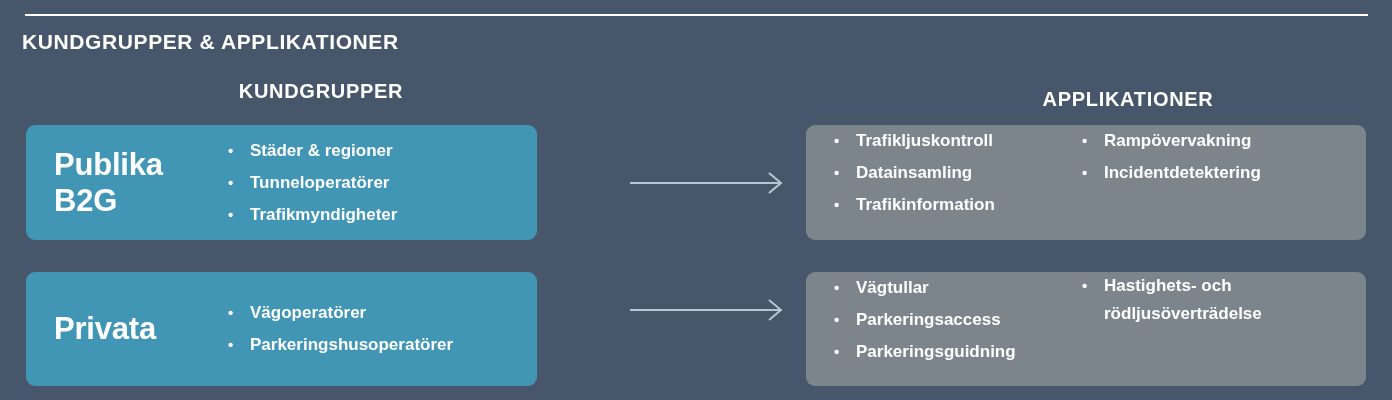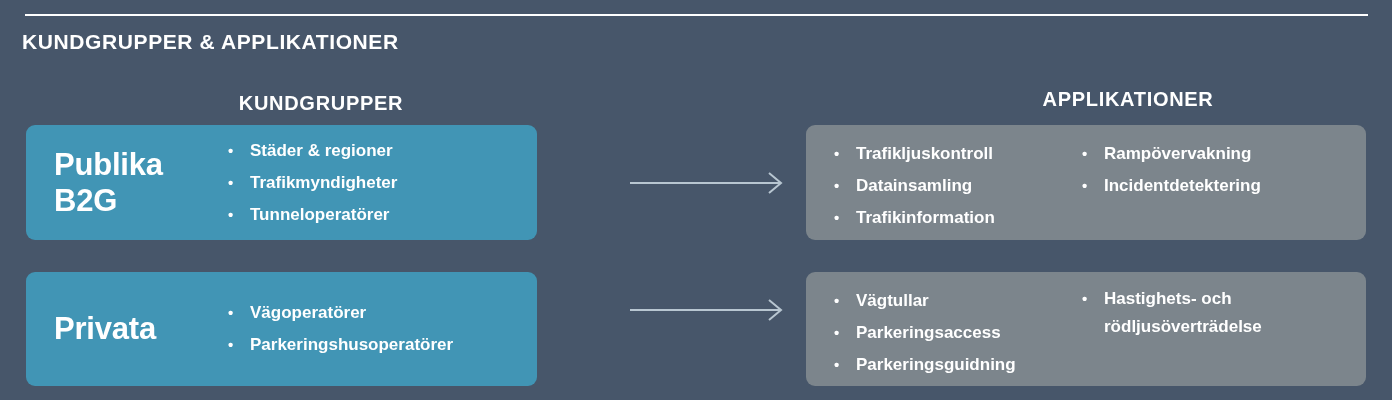--- a/index.html
+++ b/index.html
@@ -43,21 +43,21 @@
   
   .col-heading {
     position: absolute;
     font-size: 20px;
     font-weight: bold;
     letter-spacing: 0.7px;
     color: #ffffff;
     text-align: center;
     white-space: nowrap;
   }
-  .col-heading.left  { left: 26px;  top: 92px; width: 590px; }
+  .col-heading.left  { left: 26px;  top: 80px; width: 590px; }
   .col-heading.right { left: 848px; top: 88px; width: 560px; }
 
   
   .card {
     position: absolute;
     border-radius: 9px;
     box-sizing: border-box;
   }
   .card.blue { background: #4195b5; }
   .card.gray { background: #7c858c; }
@@ -110,21 +110,20 @@
     font-size: 15px;
     color: #ffffff;
   }
 
   
   .cols {
     display: flex;
     width: 100%;
     height: 100%;
     align-items: flex-start;
-    padding-top: 13px;
     padding-left: 26px;
     box-sizing: border-box;
   }
   .cols .col-a { flex: 0 0 248px; }
   .cols .col-b { flex: 1 1 auto; padding-right: 18px; }
   .cols ul.bullets li { line-height: 32px; }
   .cols ul.bullets li.wrap { line-height: 28px; }
 
   
   .arrow {
@@ -149,22 +148,22 @@
   <div class="col-heading right">APPLIKATIONER</div>
 
   <div class="card blue left card-r1">
     <div class="card-inner">
       <div class="group-label">
         <span class="ln">Publika</span>
         <span class="ln">B2G</span>
       </div>
       <ul class="bullets">
         <li>Städer &amp; regioner</li>
+        <li>Tunneloperatörer</li>
         <li>Trafikmyndigheter</li>
-        <li>Tunneloperatörer</li>
       </ul>
     </div>
   </div>
 
   <div class="arrow arrow-r1">
     <svg width="158" height="24" viewBox="0 0 158 24" aria-hidden="true">
       <line x1="0" y1="12" x2="150" y2="12" stroke="#b8c6d1" stroke-width="2"></line>
       <polyline points="139,2 151,12 139,22" fill="none" stroke="#b8c6d1" stroke-width="2"></polyline>
     </svg>
   </div>

